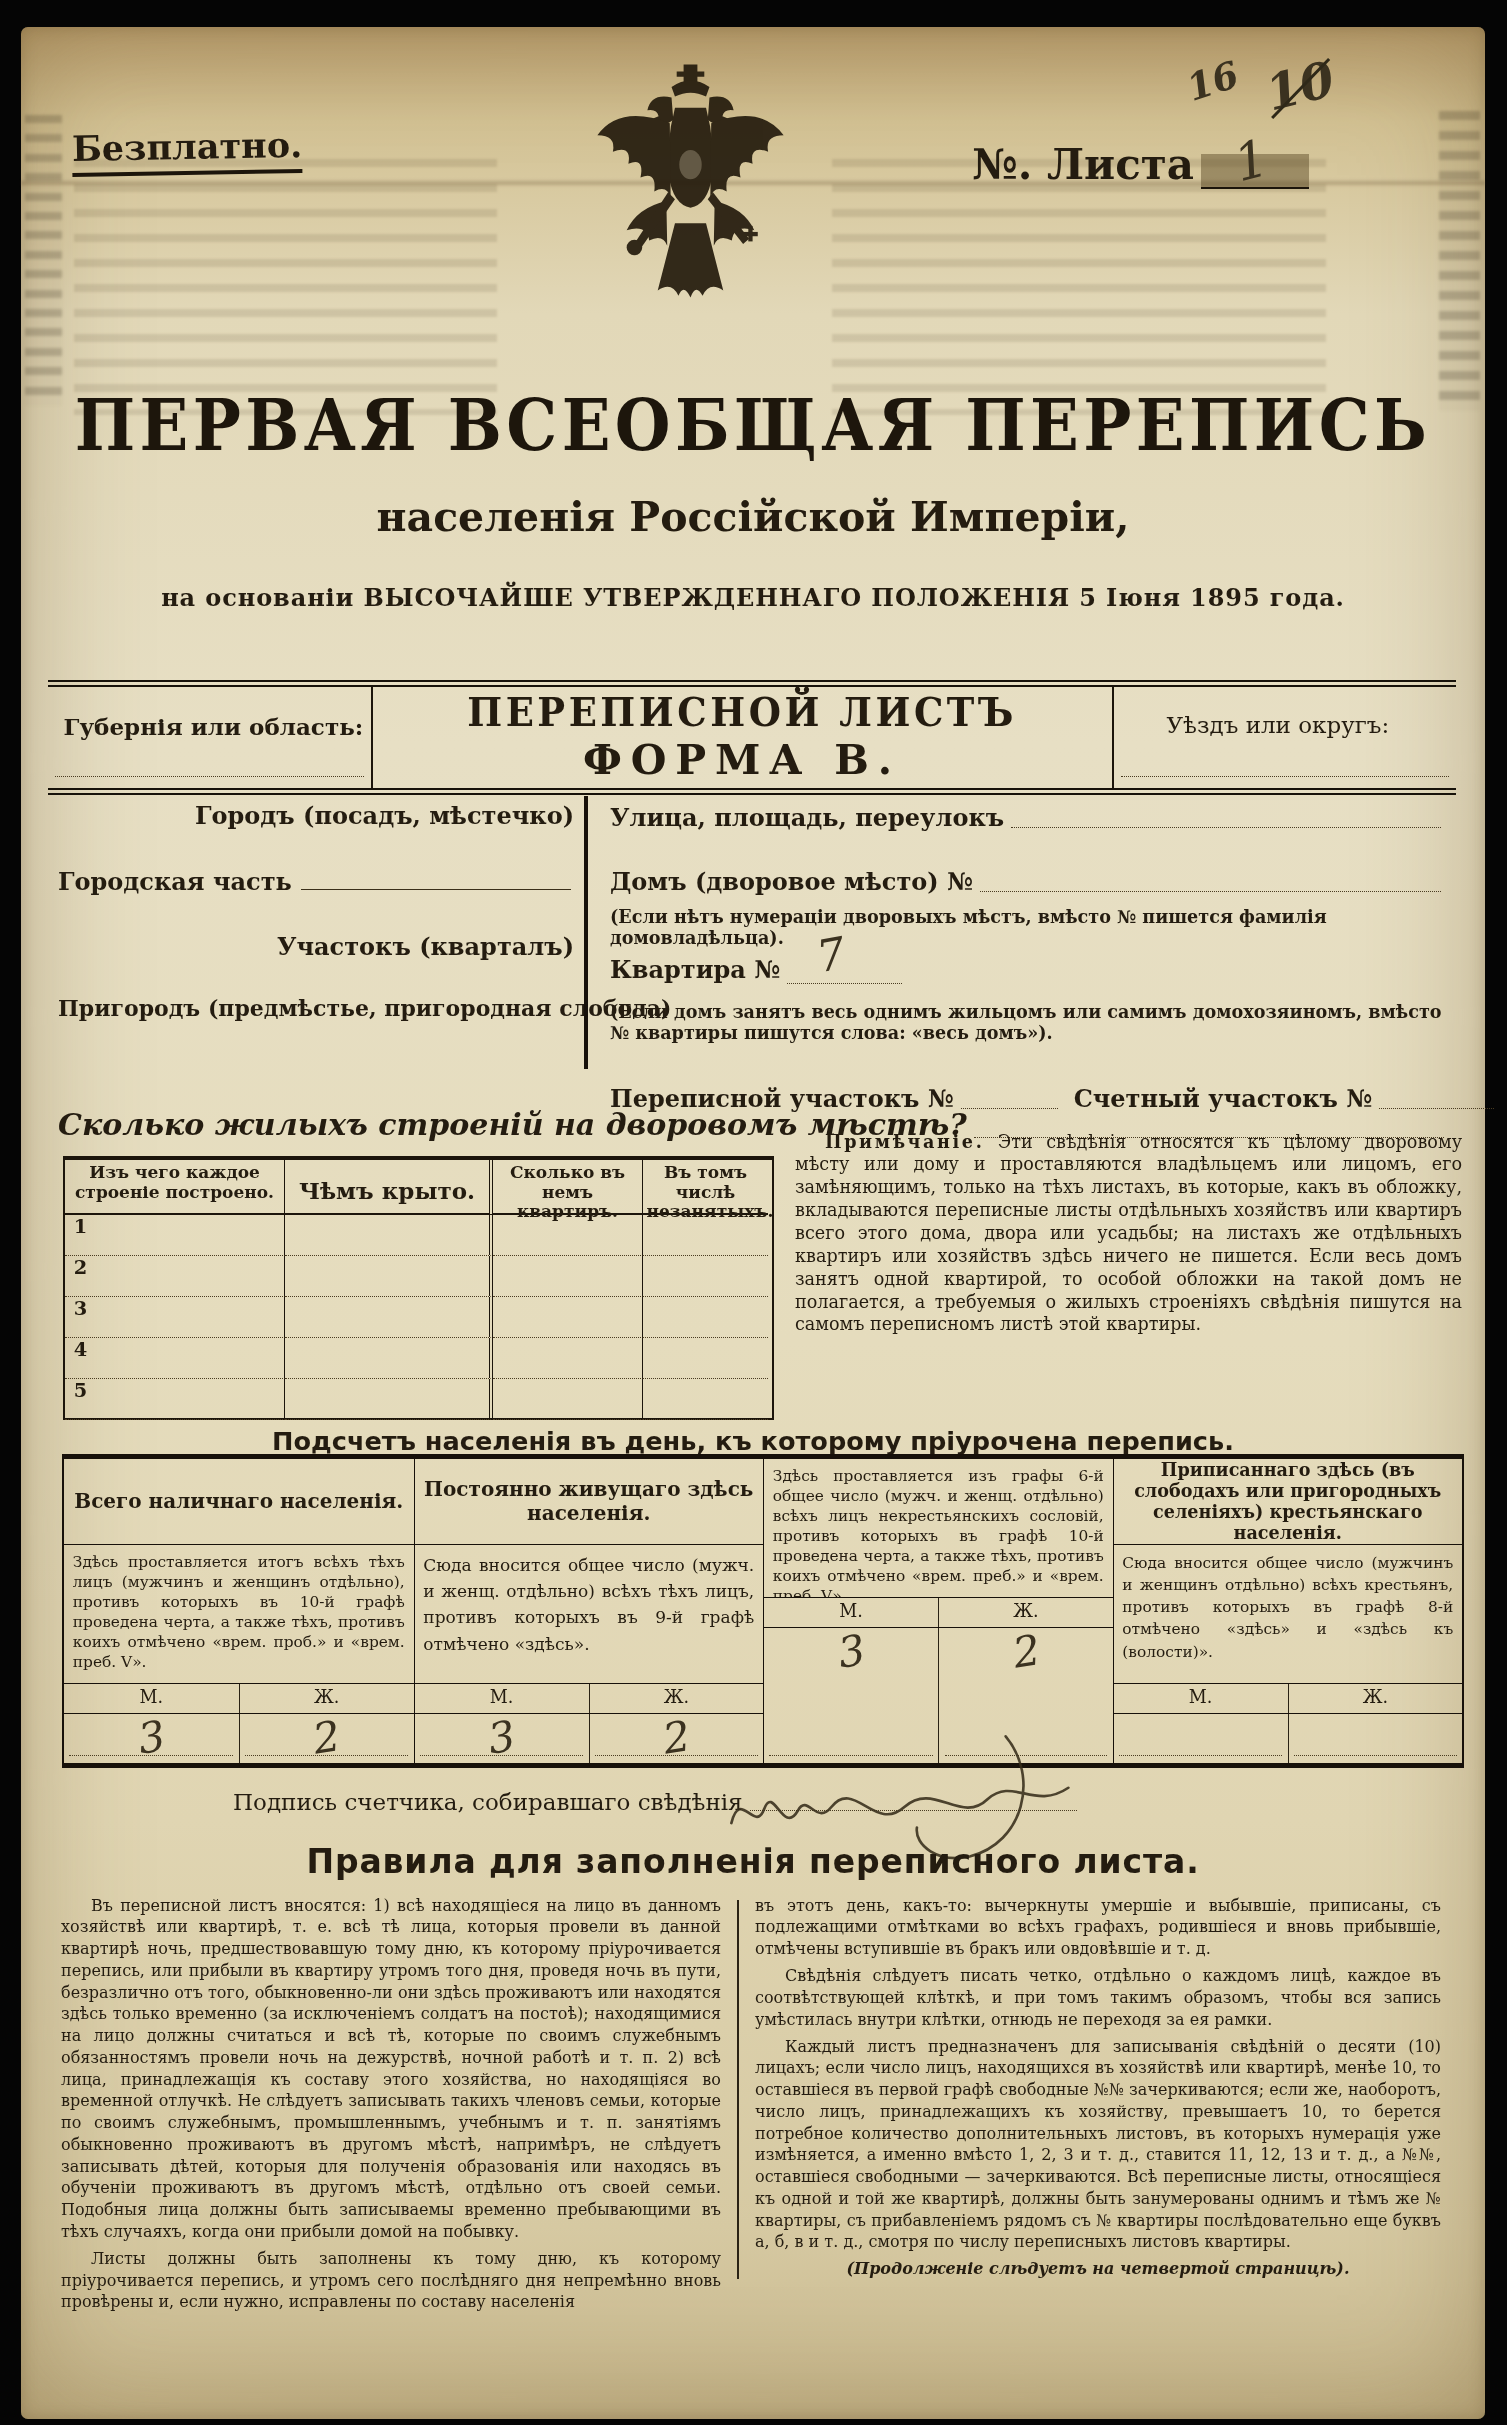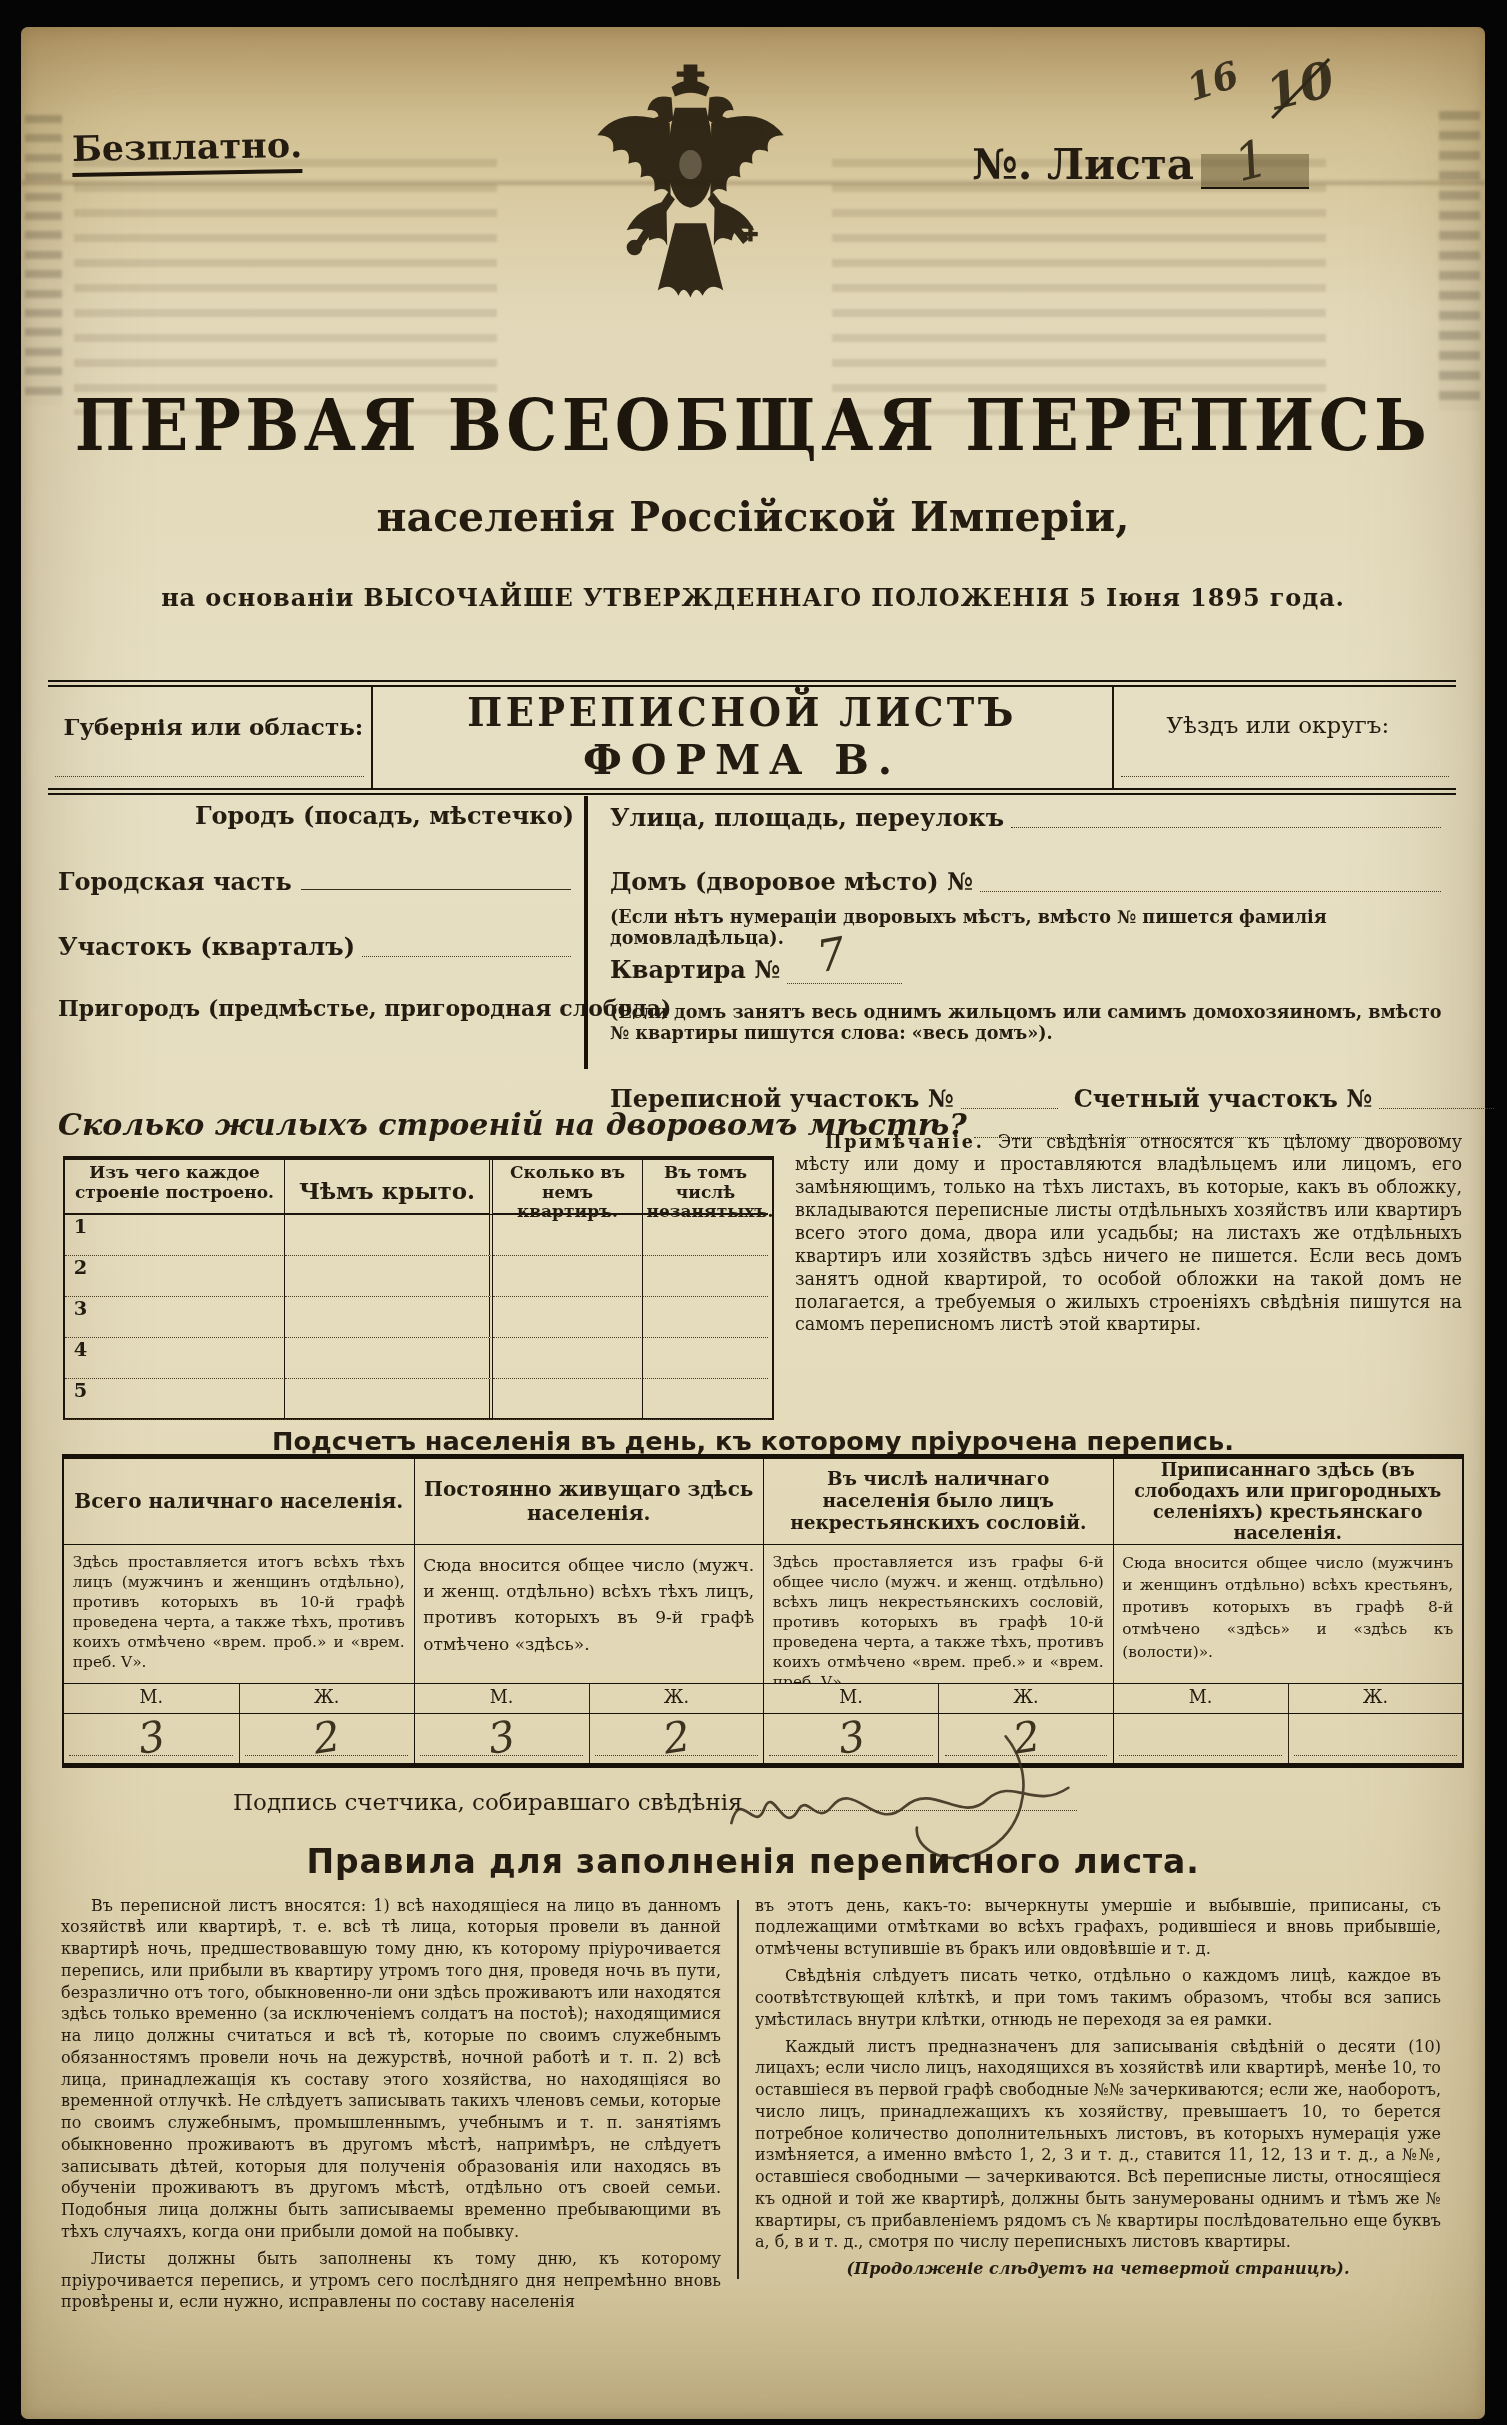--- a/index.html
+++ b/index.html
@@ -133,21 +133,21 @@
 
     
     <div class="frow" style="left:37px; top:774px; width:516px;flex-direction:column;">
       <span class="lbl">Городъ (посадъ, мѣстечко)</span>
       <span class="dotfill"></span>
     </div>
     <div class="frow" style="left:37px; top:840px; width:516px;">
       <span class="lbl">Городская часть</span>
       <span class="solidfill"></span>
     </div>
-    <div class="frow" style="left:37px; top:905px; width:516px;">
+    <div class="frow" style="left:37px; top:905px; width:516px;flex-direction:column;">
       <span class="lbl">Участокъ (кварталъ)</span>
       <span class="dotfill"></span>
     </div>
     <div class="frow" style="left:37px; top:968px; width:516px;align-items:center;">
       <span class="lbl" style="font-size:22px;">Пригородъ (предмѣстье, пригородная слобода)</span>
       <span class="dotfill"></span>
     </div>
 
     
     <div class="abs" style="left:563px; top:769px; width:3.5px; height:273px; background:#17110a;"></div>
@@ -244,21 +244,20 @@
         <div class="t-mzh">
           <div class="half">М.</div>
           <div class="half r">Ж.</div>
         </div>
         <div class="t-vals">
           <div class="half"><span class="hand bigval">3</span><span class="val-dots"></span></div>
           <div class="half r"><span class="hand bigval">2</span><span class="val-dots"></span></div>
         </div>
       </div>
       <div class="tcol">
-        <div class="t-title" style="font-size:18.5px;">Въ числѣ наличнаго населенія было лицъ некрестьянскихъ сословій.</div>
         <div class="t-desc">Здѣсь проставляется изъ графы 6-й общее число (мужч. и женщ. отдѣльно) всѣхъ лицъ некрестьянскихъ сословій, противъ которыхъ въ графѣ 10-й проведена черта, а также тѣхъ, противъ коихъ отмѣчено «врем. преб.» и «врем. преб. V».</div>
         <div class="t-mzh">
           <div class="half">М.</div>
           <div class="half r">Ж.</div>
         </div>
         <div class="t-vals">
           <div class="half"><span class="hand bigval">3</span><span class="val-dots"></span></div>
           <div class="half r"><span class="hand bigval">2</span><span class="val-dots"></span></div>
         </div>
       </div>

